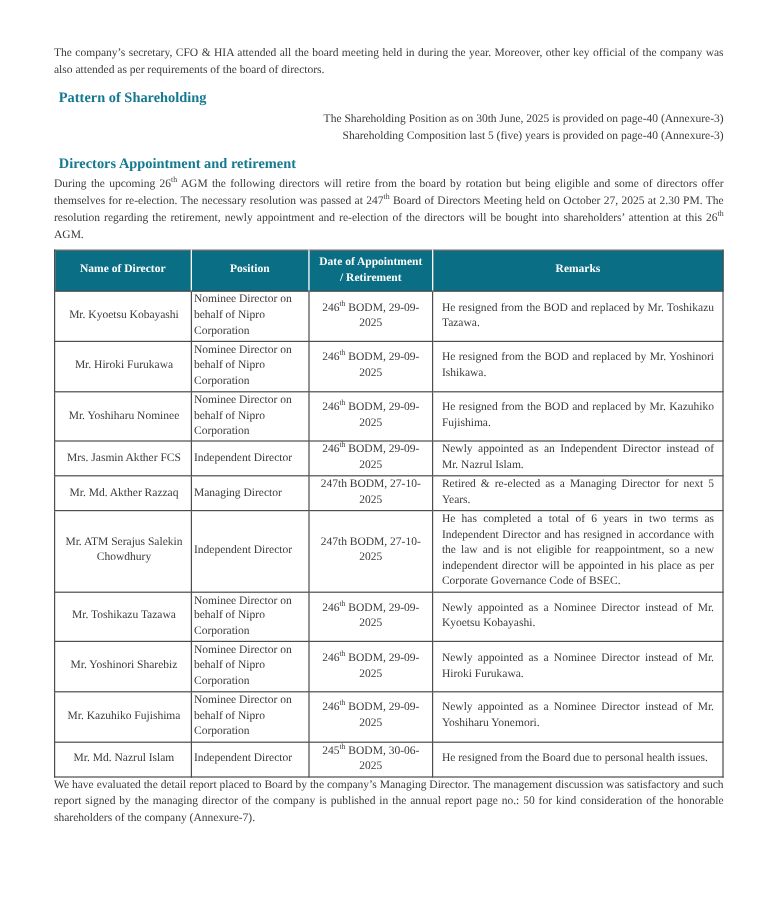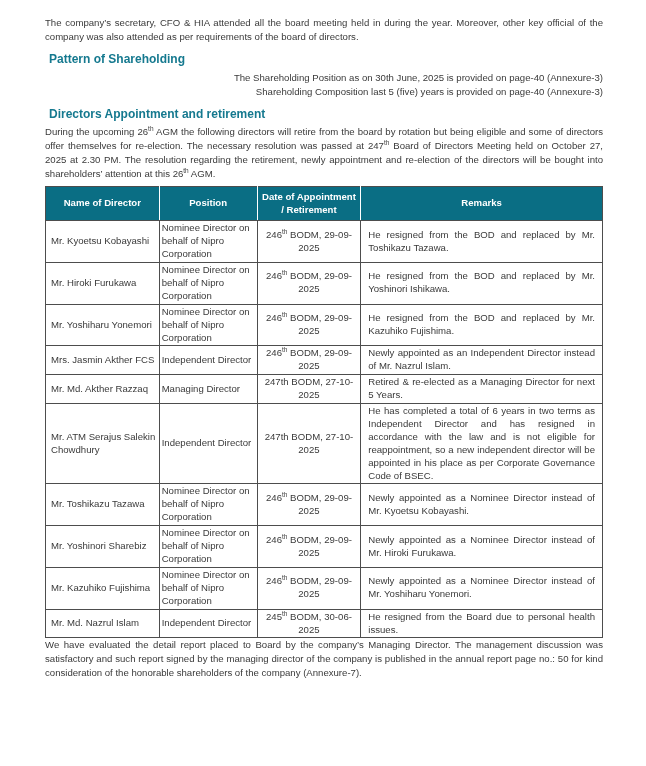--- a/index.html
+++ b/index.html
@@ -2,22 +2,22 @@
 <html style="--accent: #15798F; --th-bg: #0A6E84; --th-text: #FFFFFF; --text: #3A3A3A; --border: #4D4D4D;"><head>
 <meta charset="utf-8">
 <style>
   :root{
     --accent:#15798F; --th-bg:#0A6E84; --th-text:#FFFFFF;
     --text:#3A3A3A; --border:#4D4D4D; --page-bg:#FFFFFF;
   }
   html,body{margin:0;padding:0;background:#fff;}
   .page{
     width:646px;height:766px;overflow:hidden;box-sizing:border-box;
-    padding:16px 43px 0 45px;background:var(--page-bg);
-    font-family:Liberation Sans, sans-serif;font-size:9.6px;color:var(--text);
+    padding:38px 43px 0 45px;background:var(--page-bg);
+    font-family:Liberation Serif, serif;font-size:9.6px;color:var(--text);
   }
   p{margin:0;line-height:13.9px;text-align:justify;}
   p.single{text-align:right;}
   .heading{
     margin:4px;font-size:12px;line-height:13.9px;font-weight:700;color:var(--accent);
   }
   .mt9{margin-top:9px;} .mt10{margin-top:10px;}
   sup{font-size:6.5px;vertical-align:super;line-height:0;}
   table{
     border-collapse:collapse;width:100%;table-layout:fixed;margin-top:5px;
@@ -25,21 +25,21 @@
   th{
     background:var(--th-bg);color:var(--th-text);font-weight:700;
     font-size:9.6px;line-height:12.6px;padding:4px 2px;
     border:1px solid var(--border);text-align:center;vertical-align:middle;
   }
   th:not(:last-child){border-right-color:#fff;}
   td{
     border:1px solid var(--border);padding:1px 6px;line-height:12.9px;
     vertical-align:middle;font-size:9.6px;
   }
-  .c-name{text-align:left;padding-left:5px;padding-right:3px;}
+  .c-name{text-align:center;padding-left:5px;padding-right:3px;}
   .c-pos{text-align:left;padding:1px 2px;}
   .c-date{text-align:center;padding:1px 4px;}
   .c-rem{text-align:justify;padding:1px 7px;}
 </style>
 </head>
 <body>
 
 <div class="page">
 
   <p>The company’s secretary, CFO &amp; HIA attended all the board meeting held in during the year. Moreover, other key official of the company was also attended as per requirements of the board of directors.</p>
@@ -76,21 +76,21 @@
         <td class="c-date"><span>246</span><sup>th</sup><span> BODM, 29-09-2025</span></td>
         <td class="c-rem">He resigned from the BOD and replaced by Mr. Toshikazu Tazawa.</td>
       </tr>
       <tr>
         <td class="c-name">Mr. Hiroki Furukawa</td>
         <td class="c-pos">Nominee Director on behalf of Nipro Corporation</td>
         <td class="c-date"><span>246</span><sup>th</sup><span> BODM, 29-09-2025</span></td>
         <td class="c-rem">He resigned from the BOD and replaced by Mr. Yoshinori Ishikawa.</td>
       </tr>
       <tr>
-        <td class="c-name">Mr. Yoshiharu Yonemori</td>
+        <td class="c-name">Mr. Yoshiharu Nominee</td>
         <td class="c-pos">Nominee Director on behalf of Nipro Corporation</td>
         <td class="c-date"><span>246</span><sup>th</sup><span> BODM, 29-09-2025</span></td>
         <td class="c-rem">He resigned from the BOD and replaced by Mr. Kazuhiko Fujishima.</td>
       </tr>
       <tr>
         <td class="c-name">Mrs. Jasmin Akther FCS</td>
         <td class="c-pos">Independent Director</td>
         <td class="c-date"><span>246</span><sup>th</sup><span> BODM, 29-09-2025</span></td>
         <td class="c-rem">Newly appointed as an Independent Director instead of Mr. Nazrul Islam.</td>
       </tr>

